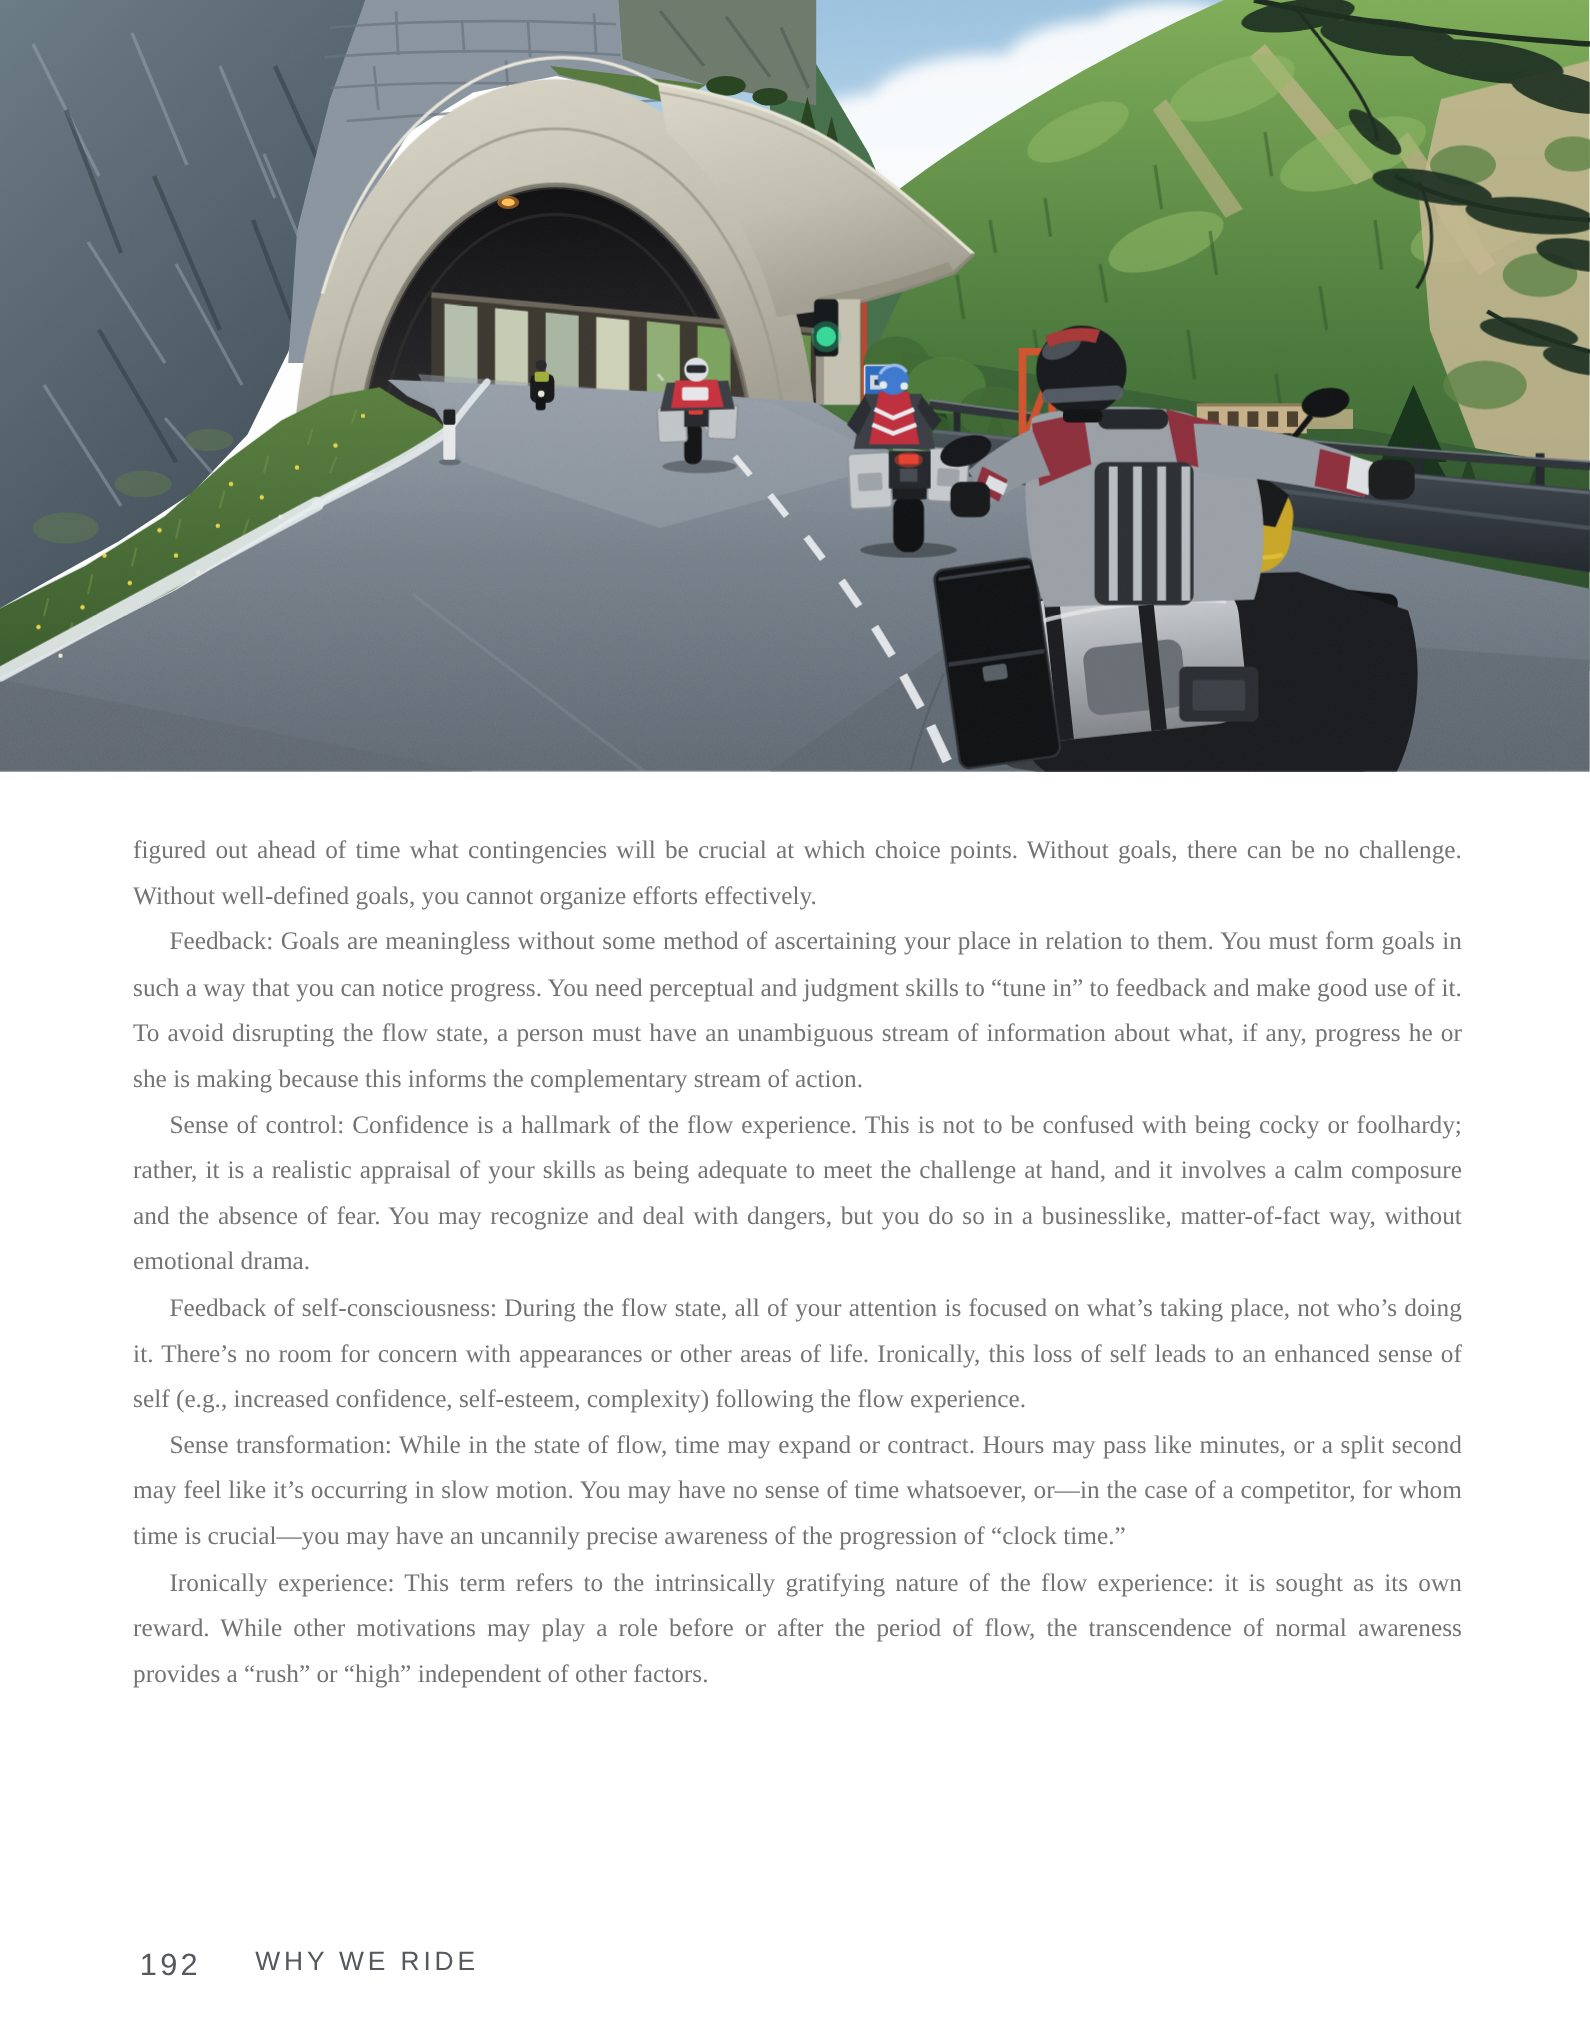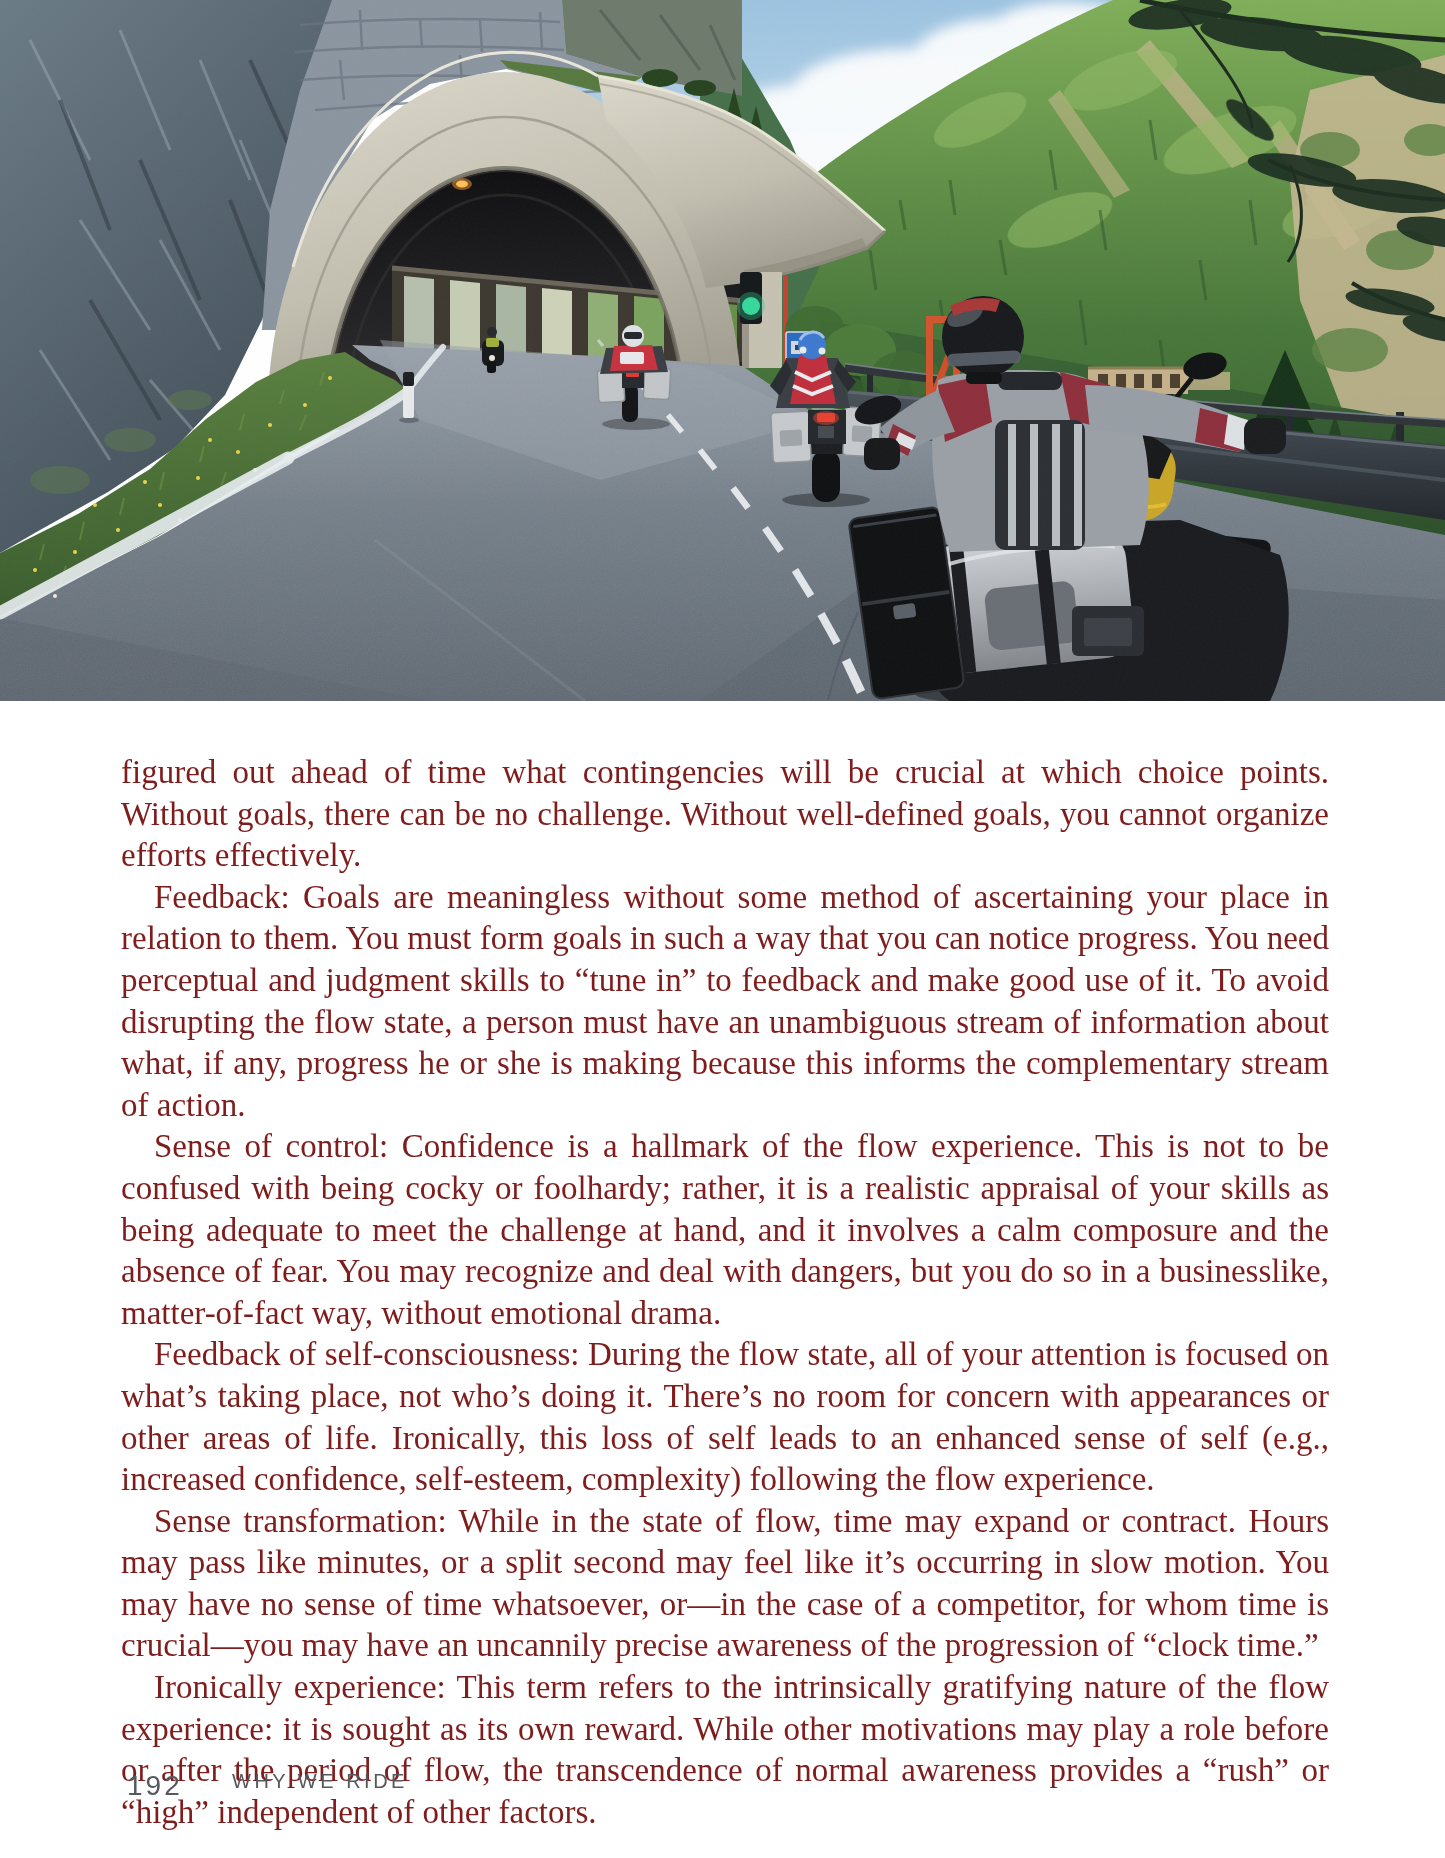--- a/index.html
+++ b/index.html
@@ -1,28 +1,28 @@
 <!DOCTYPE html>
 <html><head>
 <meta charset="utf-8">
 <style>
   html,body{margin:0;padding:0;background:#ffffff;}
   .page{position:relative;width:1445px;height:1858px;background:#ffffff;overflow:hidden;
         font-family:"Liberation Serif","DejaVu Serif",serif;}
   .photo{position:absolute;left:0;top:0;width:1445px;height:701px;overflow:hidden;}
   .photo svg{display:block;}
   .bodytext{position:absolute;left:121px;top:752px;width:1208px;
-            font-size:33px;line-height:41.6px;color:#7f1d1d;text-align:justify;}
+            font-size:23px;line-height:41.6px;color:#737373;text-align:justify;}
   .bodytext p{margin:0;text-indent:33px;}
   .bodytext p.first{text-indent:0;}
   .bodytext b{font-weight:normal;margin-top:20px;}
   .footer{position:absolute;top:1770px;left:0;width:1445px;height:30px;
           font-family:"Liberation Sans","DejaVu Sans",sans-serif;color:#55585c;}
   .footer .pagenum{position:absolute;left:127px;top:0;font-size:28px;letter-spacing:3px;}
-  .footer .booktitle{position:absolute;left:232px;top:0;font-size:20px;letter-spacing:3.5px;}
+  .footer .booktitle{position:absolute;left:232px;top:0;font-size:24px;letter-spacing:3.5px;}
 </style>
 </head>
 <body>
 
 <div class="page">
 
   <div class="photo">
     <svg width="1445" height="701" viewBox="0 0 1445 701" xmlns="http://www.w3.org/2000/svg">
       <defs>
         <linearGradient id="skyGrad" x1="0" y1="0" x2="0" y2="1">

